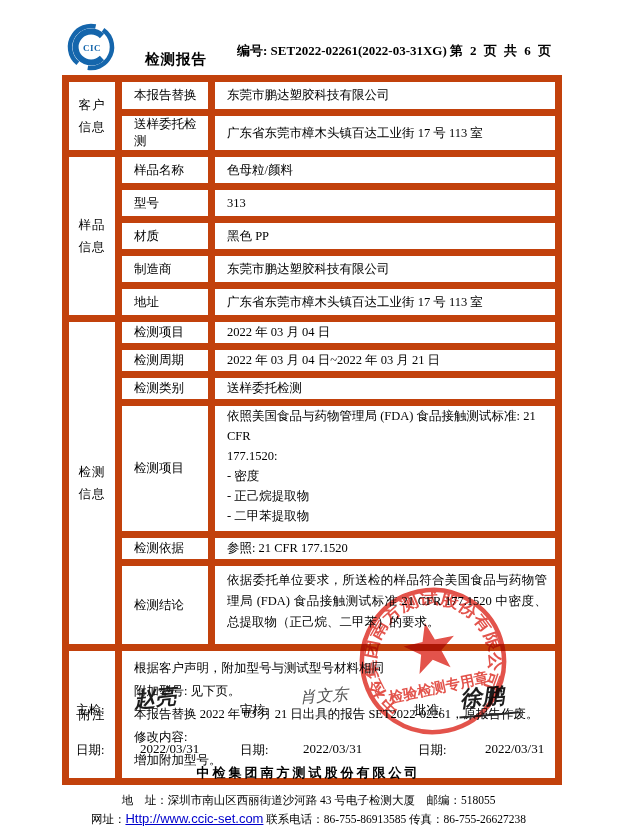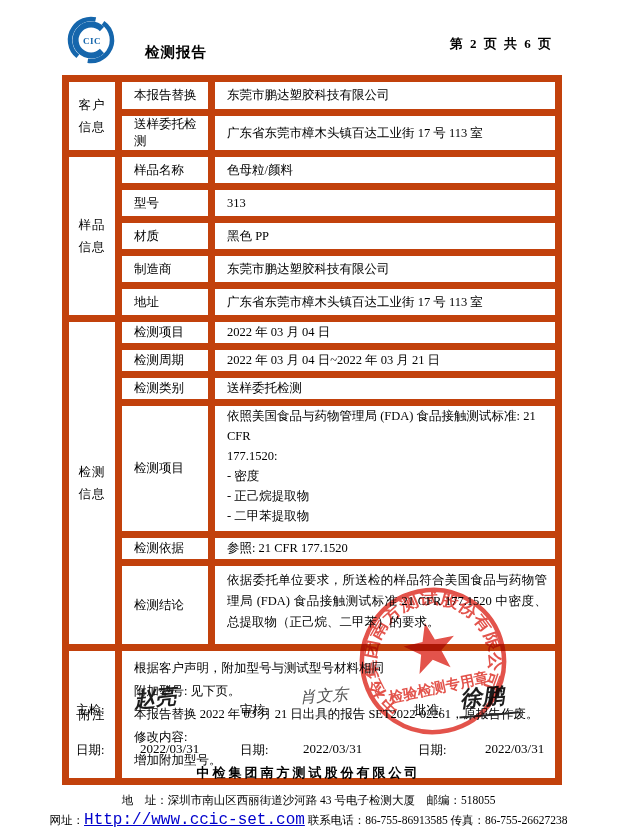--- a/index.html
+++ b/index.html
@@ -3,21 +3,21 @@
 <meta charset="utf-8">
 <style>
   * { margin:0; padding:0; box-sizing:border-box; }
   html,body { background:#ffffff; }
   .page {
     position:relative; width:617px; height:840px; background:#fff;
     font-family:"Liberation Serif","DejaVu Serif",serif; color:#000;
     overflow:hidden;
   }
   
-  .hdr { position:absolute; left:62px; top:13px; width:493px; height:52px; }
+  .hdr { position:absolute; left:62px; top:20px; width:493px; height:52px; }
   .hdr-logo { position:absolute; left:0; top:2px; }
   .hdr-title { position:absolute; left:83px; top:21px; font-size:14.5px; font-weight:bold; letter-spacing:1px;margin-top:9px; }
   .hdr-no { position:absolute; left:175px; top:22px; font-size:13px; font-weight:bold; }
   .hdr-page { position:absolute; right:2px; top:22px; font-size:13px; font-weight:bold; letter-spacing:2px; }
   
   table.rpt { position:absolute; left:62px; top:75px; width:493px; border-collapse:collapse; table-layout:fixed; }
   table.rpt td { border:7px solid #c2410c; font-size:12.5px; vertical-align:middle; }
   td.sec { text-align:center; white-space:pre-line; line-height:22px; letter-spacing:1px; }
   td.fld { padding-left:12px; }
   td.val { padding-left:12px; padding-right:8px; }
@@ -32,34 +32,35 @@
   .date-label { position:absolute; top:66px; }
   .date-val { position:absolute; top:65px; font-size:13px; }
   
   .stamp { position:absolute; left:356px; top:584px; width:154px; height:154px;
            transform:rotate(-12deg); opacity:.88; mix-blend-mode:multiply; pointer-events:none; }
   
   .ftr { position:absolute; left:0; top:764px; width:617px; text-align:center; }
   .ftr-company { font-size:13px; font-weight:bold; letter-spacing:3px; }
   .ftr-line { font-size:11.5px; margin-top:11px; }
   .ftr-line2 { font-size:11.5px; margin-top:3px; }
-  .ftr-link { color:#0000cc; text-decoration:underline; font-family:Liberation Mono, monospace; font-size:16px; }
+  .ftr-link { color:#0000cc; text-decoration:underline; font-family:Liberation Sans, sans-serif; font-size:13px; }
 </style>
 </head>
 <body>
 
 <div class="page">
 
   <div class="hdr">
     <svg class="hdr-logo" width="58" height="50" viewBox="0 0 58 50">
       <circle cx="29" cy="25" r="21" fill="none" stroke="#1566ac" stroke-width="4.5" stroke-dasharray="56 11" transform="rotate(-55 29 25)"></circle>
       <path d="M 40 14 A 15.5 15.5 0 1 0 40 36" fill="none" stroke="#1566ac" stroke-width="6"></path>
       <text x="30" y="28.5" text-anchor="middle" font-size="9" font-weight="bold" font-family="Liberation Serif, serif" fill="#1566ac" letter-spacing="0.5">CIC</text>
     </svg>
     <div class="hdr-title">检测报告</div>
+    <div class="hdr-no">编号: SET2022-02261(2022-03-31XG)</div>
     <div class="hdr-page">第 2 页 共 6 页</div>
   </div>
 
   <table class="rpt">
     <colgroup>
         <col style="width:53px">
         <col style="width:93px">
         <col style="width:347px">
       </colgroup>
 

